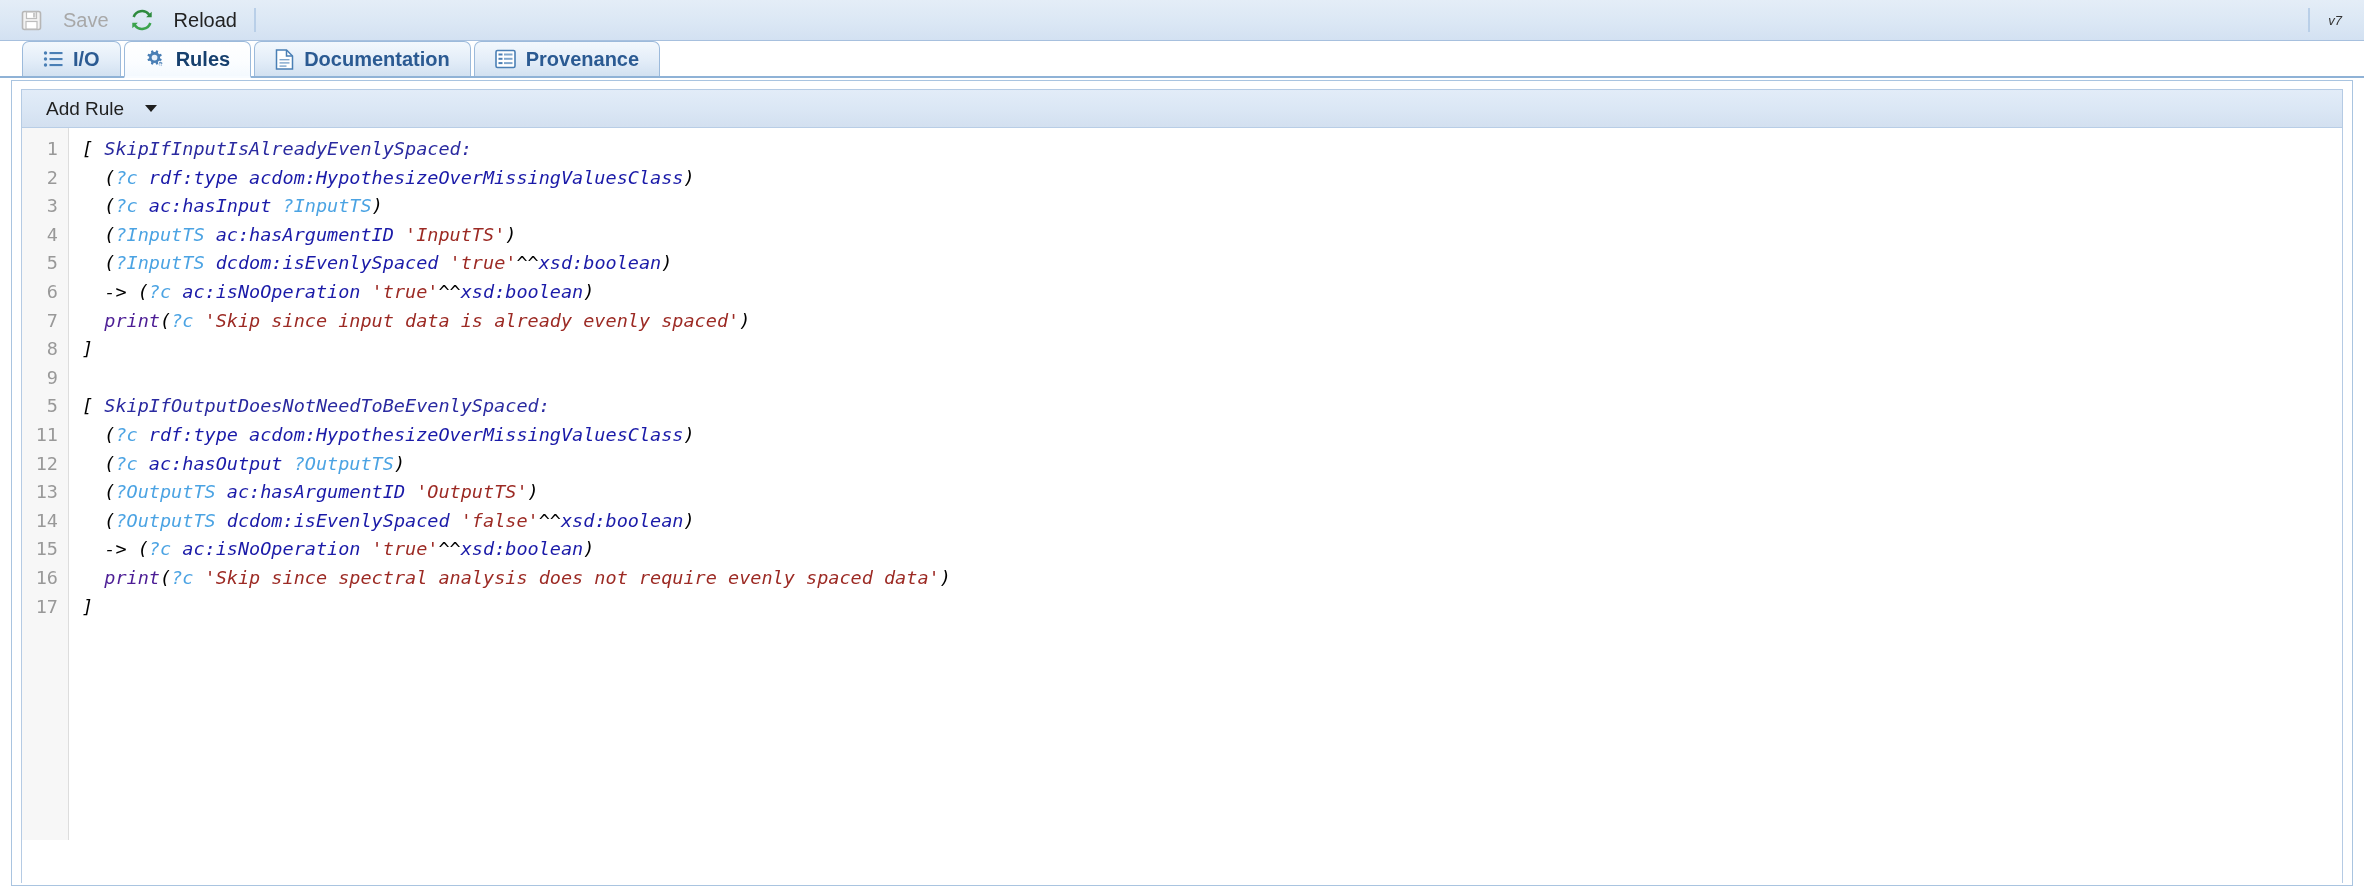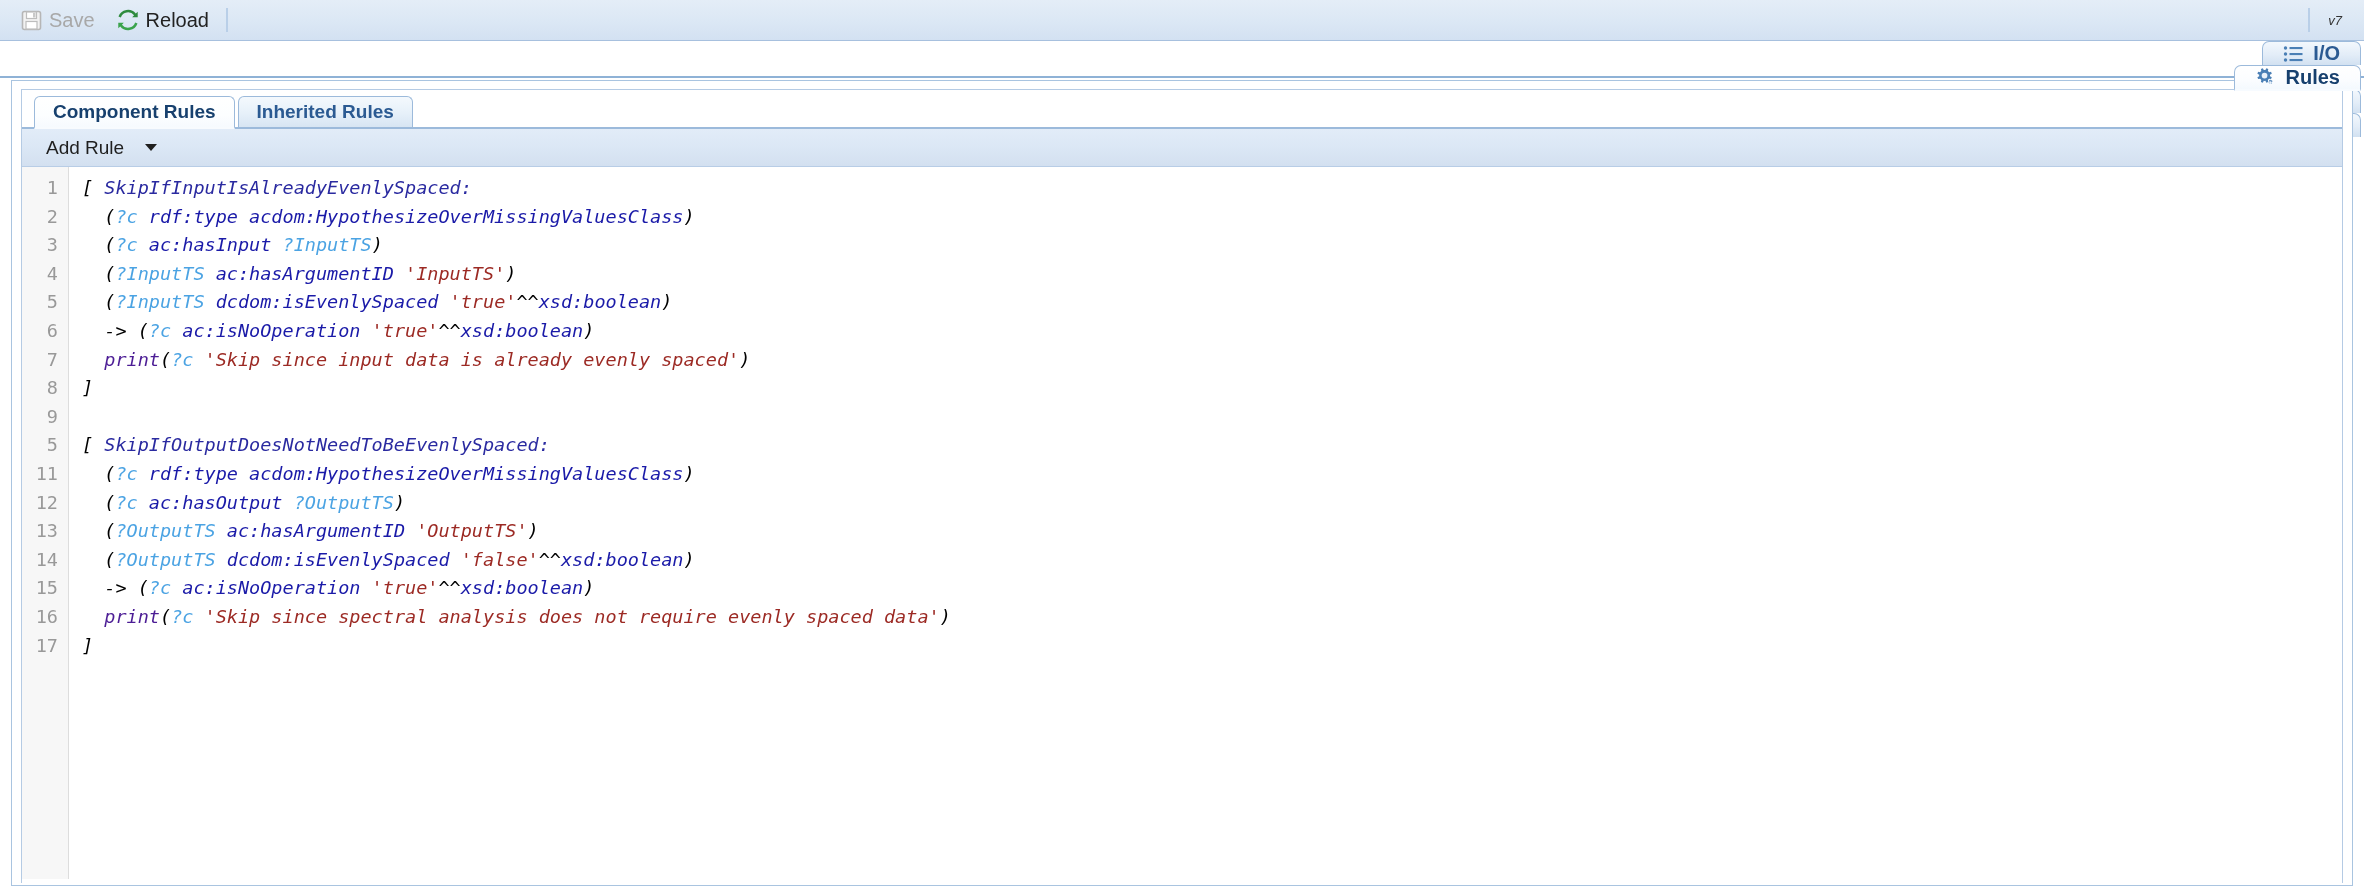--- a/index.html
+++ b/index.html
@@ -14,21 +14,21 @@
   
   .toolbar {
     position: absolute; left: 0; top: 0;
     width: 2364px; height: 41px;
     background: linear-gradient(to bottom, #e4edf7 0%, #dce8f5 50%, #d3e1f2 100%);
     border-bottom: 1px solid #a7c0de;
     display: flex; align-items: center;
     padding: 0 10px;
   }
   .tb-btn {
-    display: flex; align-items: center; gap: 7px;
+    display: flex; align-items: center; gap: 21px;
     height: 30px; padding: 0 10px;
     border: 1px solid transparent; border-radius: 4px;
     font-size: 20px; color: #222;
     cursor: pointer; user-select: none;
     white-space: nowrap;
   }
   .tb-btn.disabled { color: #a8a8a8; cursor: default; }
   .tb-sep {
     width: 2px; height: 24px; margin: 0 6px;
     background: #b9cfe8;
@@ -41,21 +41,20 @@
   .icon { display: inline-block; line-height: 0; flex: none; }
 
   
   .tabbar {
     position: absolute; left: 0; top: 41px;
     width: 2364px; height: 37px;
     background: #ffffff;
     display: flex; align-items: flex-end;
     padding-left: 22px;
     border-bottom: 2px solid #8fb2d6;
-    flex-direction: column;
   }
   .tab {
     display: flex; align-items: center; gap: 10px;
     height: 35px; padding: 0 20px;
     margin-right: 3px;
     border: 1px solid #9cbadb;
     border-bottom: none;
     border-radius: 7px 7px 0 0;
     background: linear-gradient(to bottom, #f3f8fd 0%, #e3edf8 55%, #d2e1f1 100%);
     font-size: 20px; font-weight: bold; color: #2b5a92;
@@ -267,28 +266,20 @@
         <rect x="9" y="13.1" width="8.5" height="2" fill="#7fa6cc"></rect>
       </svg>
     </span>
     <span>Provenance</span>
   </div>
 </div>
 
 <div class="panel-outer">
   <div class="panel-inner">
 
-    <div class="subtabbar">
-      <div class="subtab active">
-        <span>Component Rules</span>
-      </div>
-      <div class="subtab">
-        <span>Inherited Rules</span>
-      </div>
-    </div>
 
     <div class="addbar">
       <div class="add-rule">
         <span>Add Rule</span>
         <span class="caret"></span>
       </div>
     </div>
 
     <div class="editor">
       <div class="gutter">

